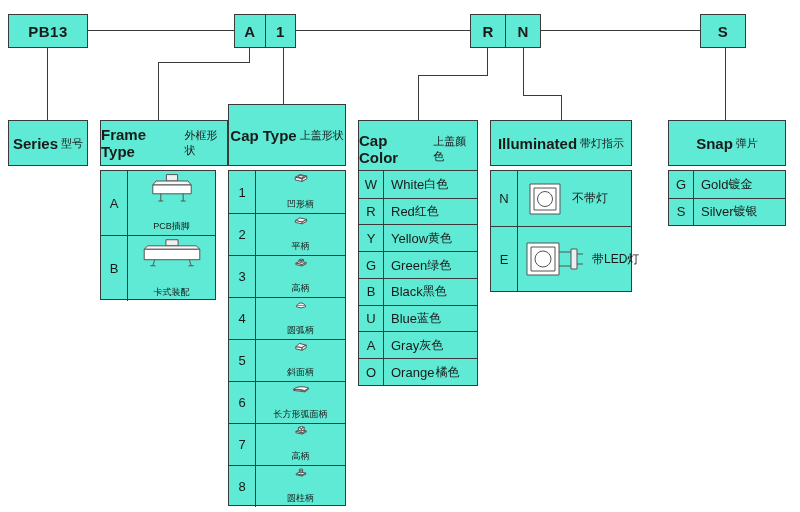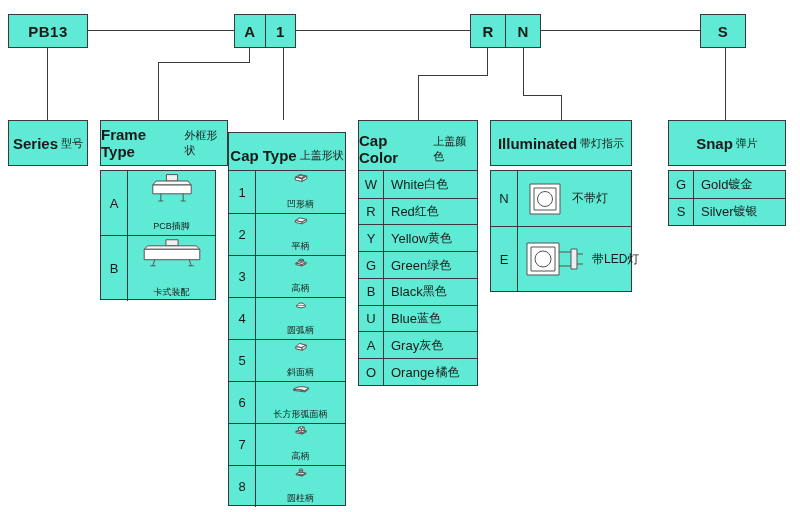--- a/index.html
+++ b/index.html
@@ -69,21 +69,21 @@
   <div class="abs box center codebox" style="left:700px;top:14px;width:46px;height:34px">S</div>
 
   <div class="abs box hdr" style="left:8px;top:120px;width:80px;height:46px">
     <div class="t">Series</div>
     <div class="s">型号</div>
   </div>
   <div class="abs box hdr" style="left:100px;top:120px;width:128px;height:46px">
     <div class="t">Frame Type</div>
     <div class="s">外框形状</div>
   </div>
-  <div class="abs box hdr" style="left:228px;top:132px;width:118px;height:46px">
+  <div class="abs box hdr" style="left:228px;top:104px;width:118px;height:62px">
     <div class="t">Cap Type</div>
     <div class="s">上盖形状</div>
   </div>
   <div class="abs box hdr" style="left:358px;top:120px;width:120px;height:58px">
     <div class="t">Cap Color</div>
     <div class="s">上盖颜色</div>
   </div>
   <div class="abs box hdr" style="left:490px;top:120px;width:142px;height:46px">
     <div class="t">Illuminated</div>
     <div class="s">带灯指示</div>

